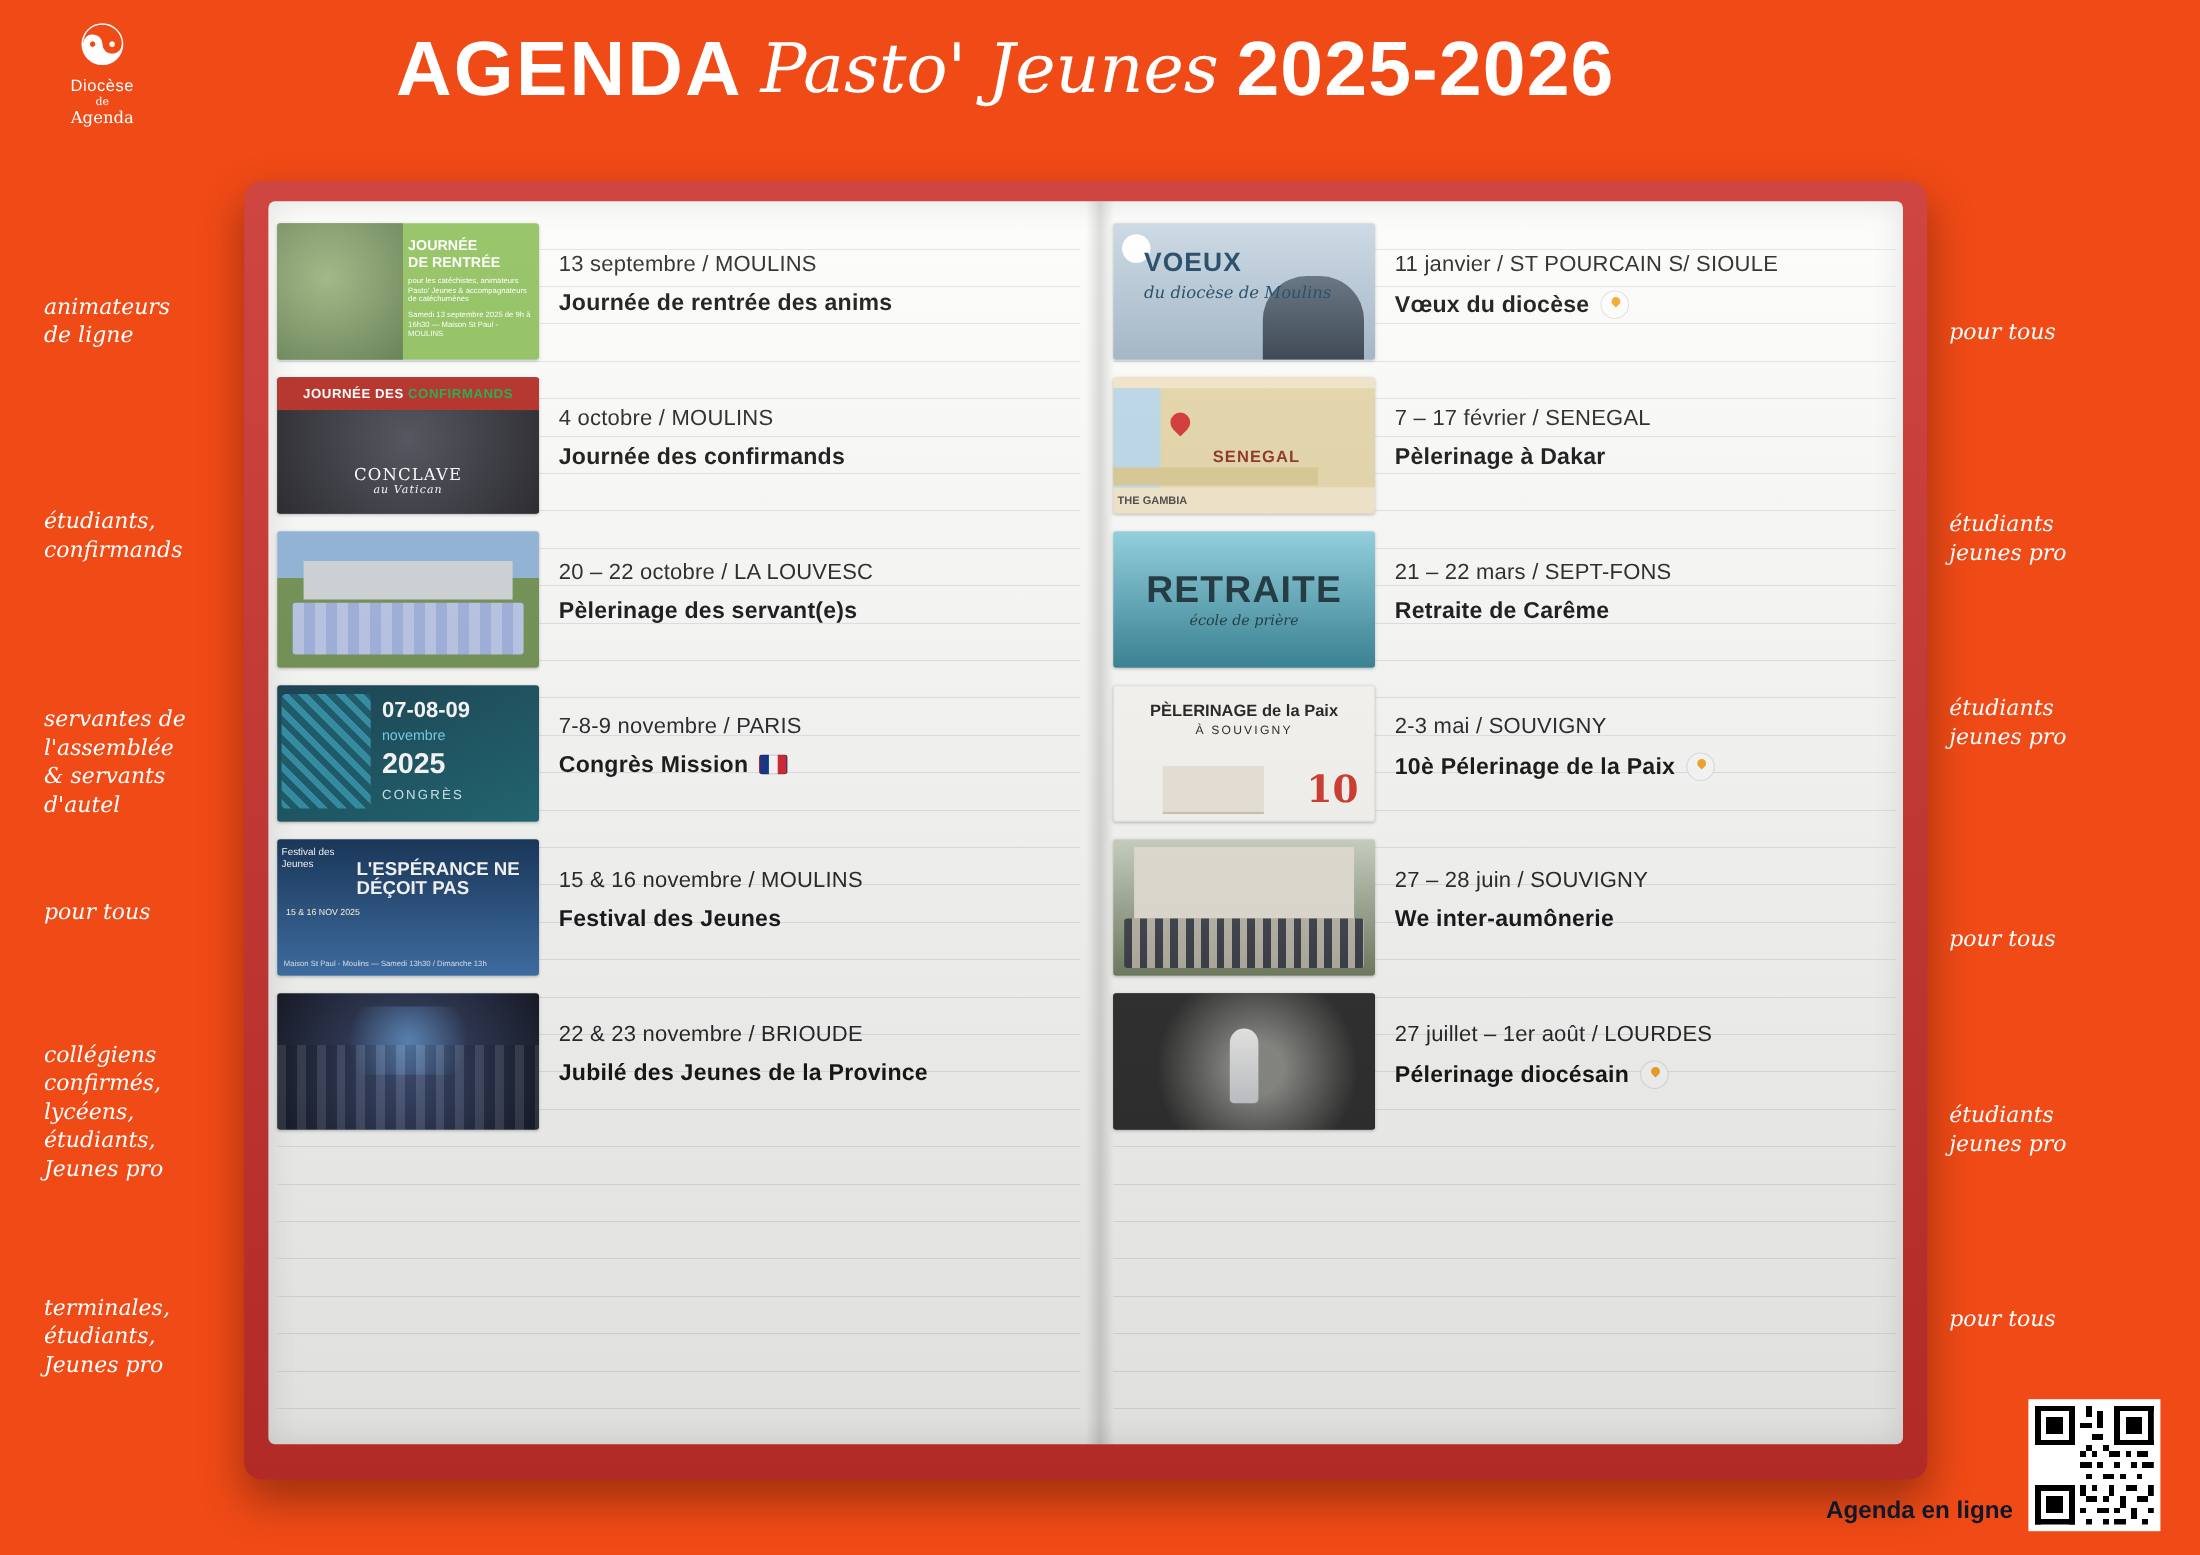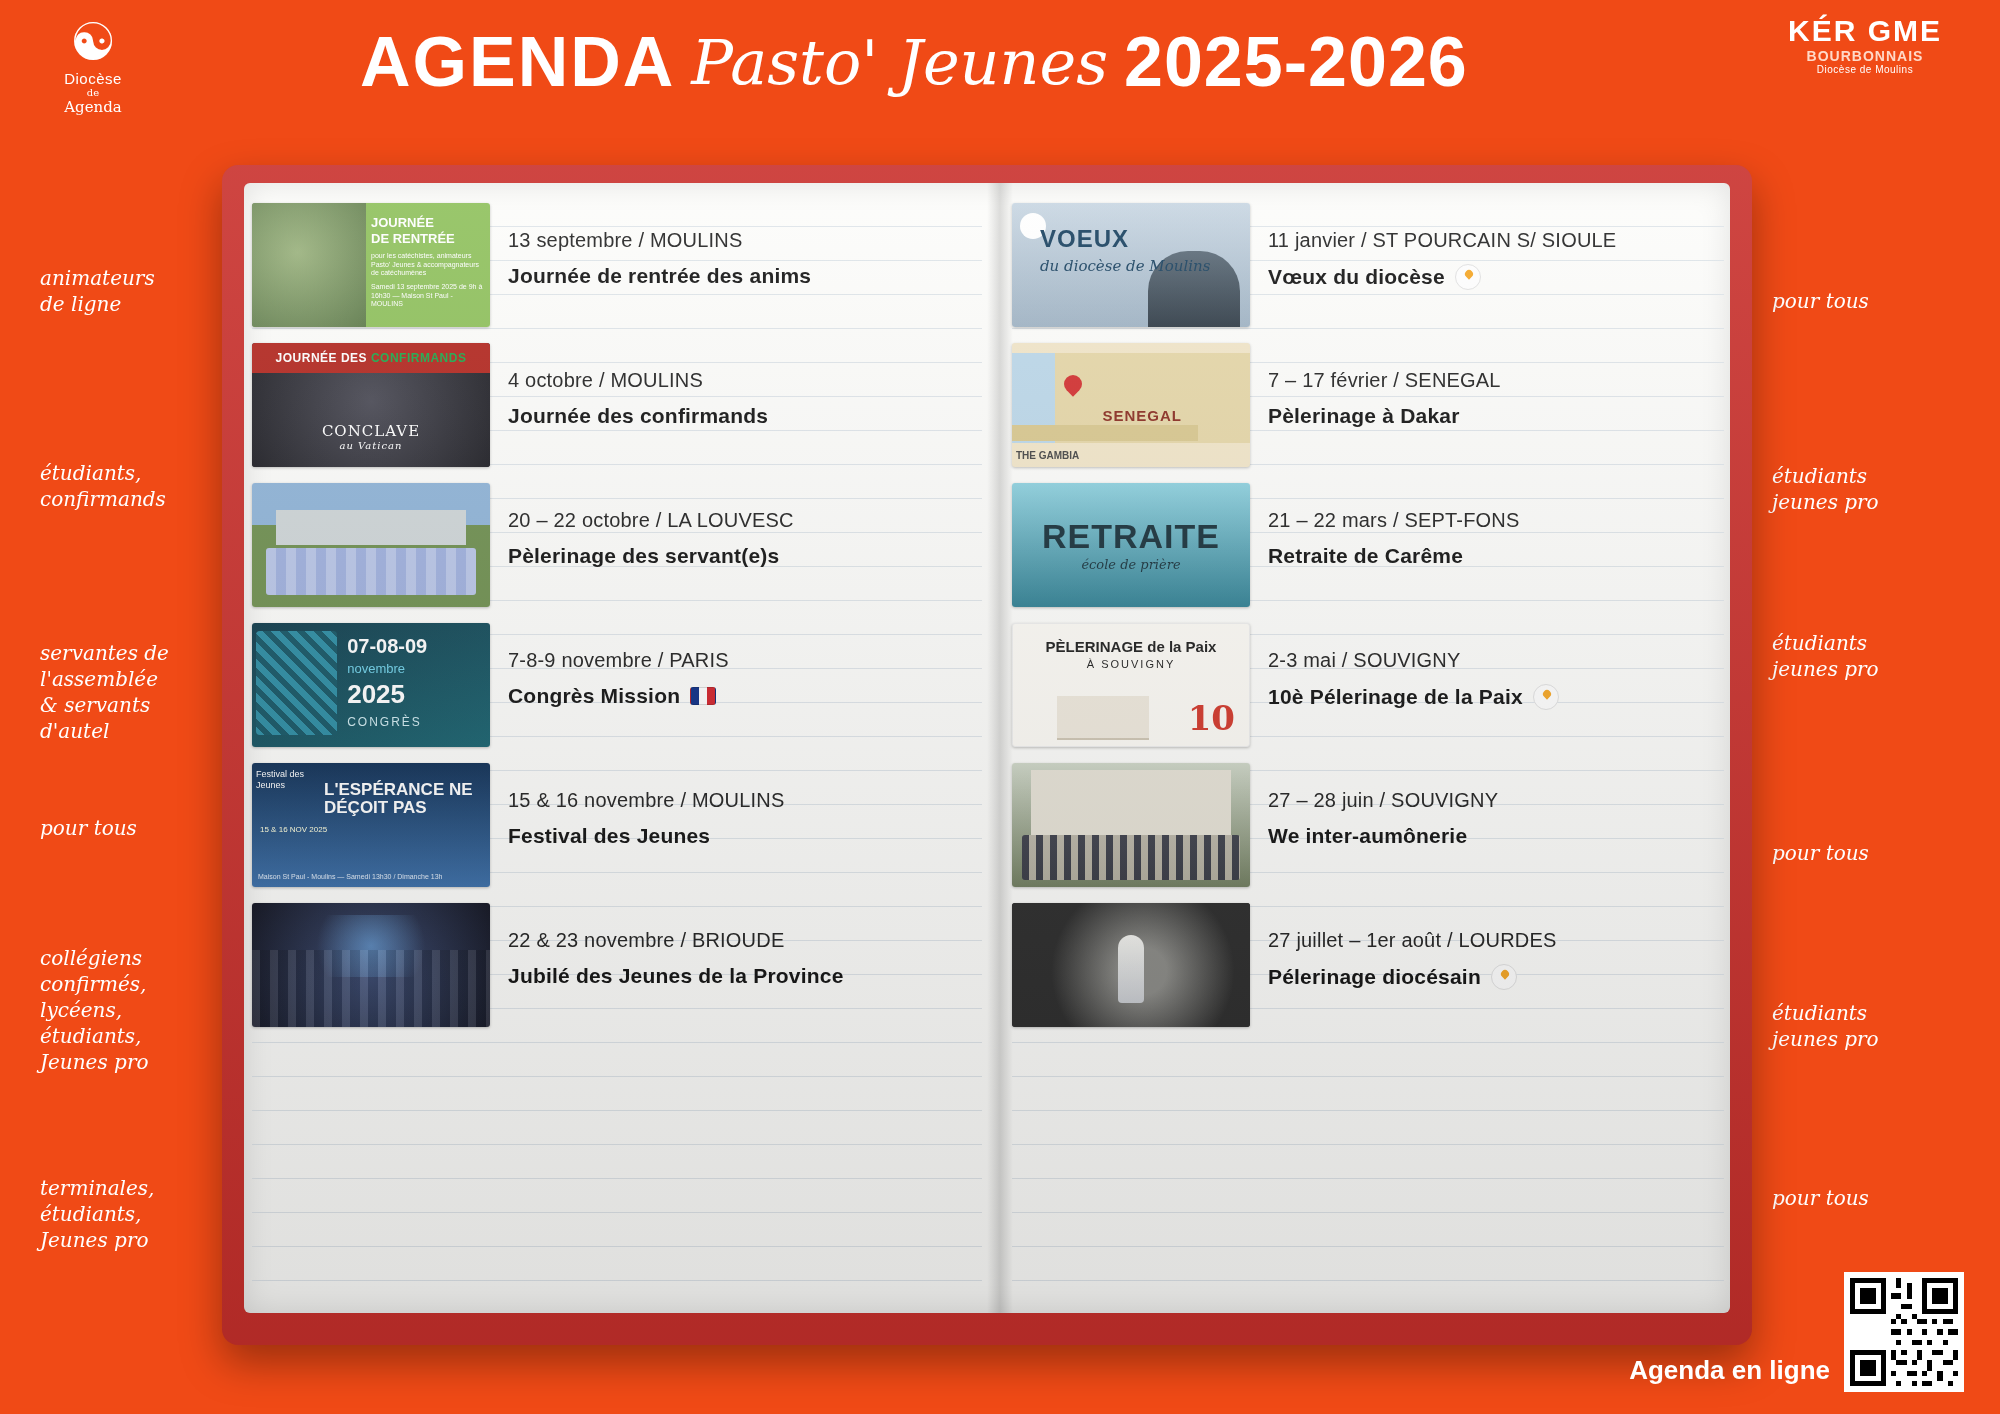--- a/index.html
+++ b/index.html
@@ -102,21 +102,21 @@
     background: #F6A623; border-radius: 50% 50% 50% 0; transform: rotate(-45deg);
   }
   .sl { position: absolute; left: 40px; width: 175px; color: #fff;
         font-family: "DejaVu Serif", serif; font-style: italic; font-size: 20px; line-height: 1.3; }
   .sr { position: absolute; left: 1772px; width: 205px; color: #fff;
         font-family: "DejaVu Serif", serif; font-style: italic; font-size: 20px; line-height: 1.3; }
 
   
   .qr-wrap { position: absolute; right: 36px; bottom: 22px; width: 120px; height: 120px; background: #fff; padding: 6px; }
   .qr { width: 108px; height: 108px; }
-  .qr-label { position: absolute; right: 170px; bottom: 28px; color: #ffffff; font-size: 26px; font-weight: bold; }
+  .qr-label { position: absolute; right: 170px; bottom: 28px; color: #0f172a; font-size: 22px; font-weight: bold; }
 
   
   .th-rentree { background: linear-gradient(90deg, #6f8d5a 0 48%, #8fc15c 48% 100%); }
   .th-rentree .left-art { position:absolute; left:0; top:0; width:48%; height:100%;
      background: radial-gradient(circle at 40% 40%, #9bb37e, #5d7a4a); }
   .th-rentree .rr { position:absolute; left:50%; top:12px; right:6px; color:#fff; font-size:13px; font-weight:bold; line-height:1.2; }
   .th-rentree .rr small { display:block; font-size:7px; font-weight:normal; margin-top:6px; }
 
   .th-confirmands { background: #2b2b33; }
   .th-confirmands .bar { position:absolute; left:0; right:0; top:0; height:30px; background:#B3261E;
@@ -201,25 +201,20 @@
     <div class="mark">☯</div>
     <div class="l1">Diocèse</div>
     <div class="l2">de</div>
     <div class="l3">Agenda</div>
   </div>
 
   <div class="title-wrap">
     <span class="t-agenda">AGENDA</span><span class="t-pasto">Pasto' Jeunes</span><span class="t-years">2025-2026</span>
   </div>
 
-  <div class="logo-kerogme">
-    <div class="k1">KÉR GME</div>
-    <div class="k2">BOURBONNAIS</div>
-    <div class="k3">Diocèse de Moulins</div>
-  </div>
 </div>
 
 <div class="sl" style="top:265px;"><span style="white-space:pre-line">animateurs
 de ligne</span></div>
 <div class="sl" style="top:460px;"><span style="white-space:pre-line">étudiants,
 confirmands</span></div>
 <div class="sl" style="top:640px;"><span style="white-space:pre-line">servantes de
 l'assemblée
 &amp; servants
 d'autel</span></div>

